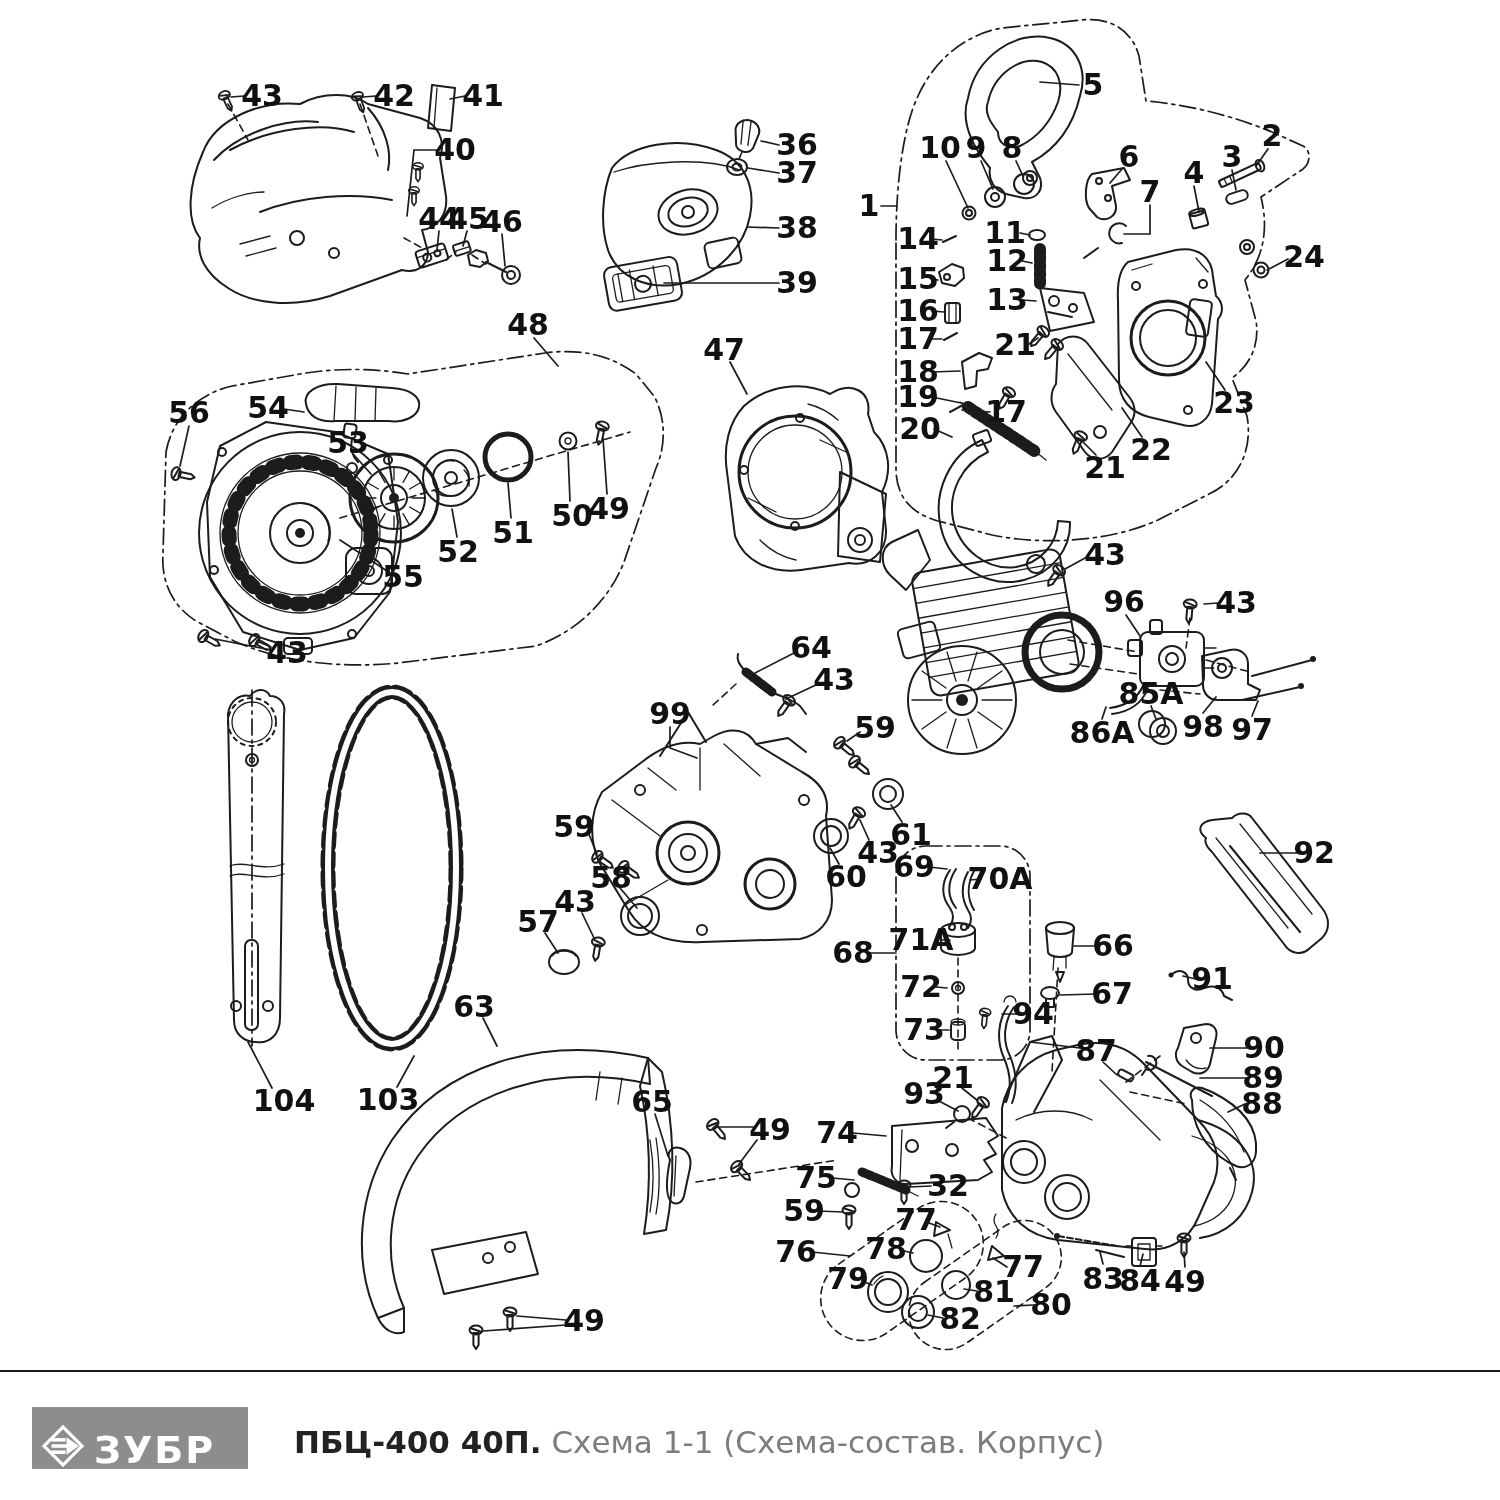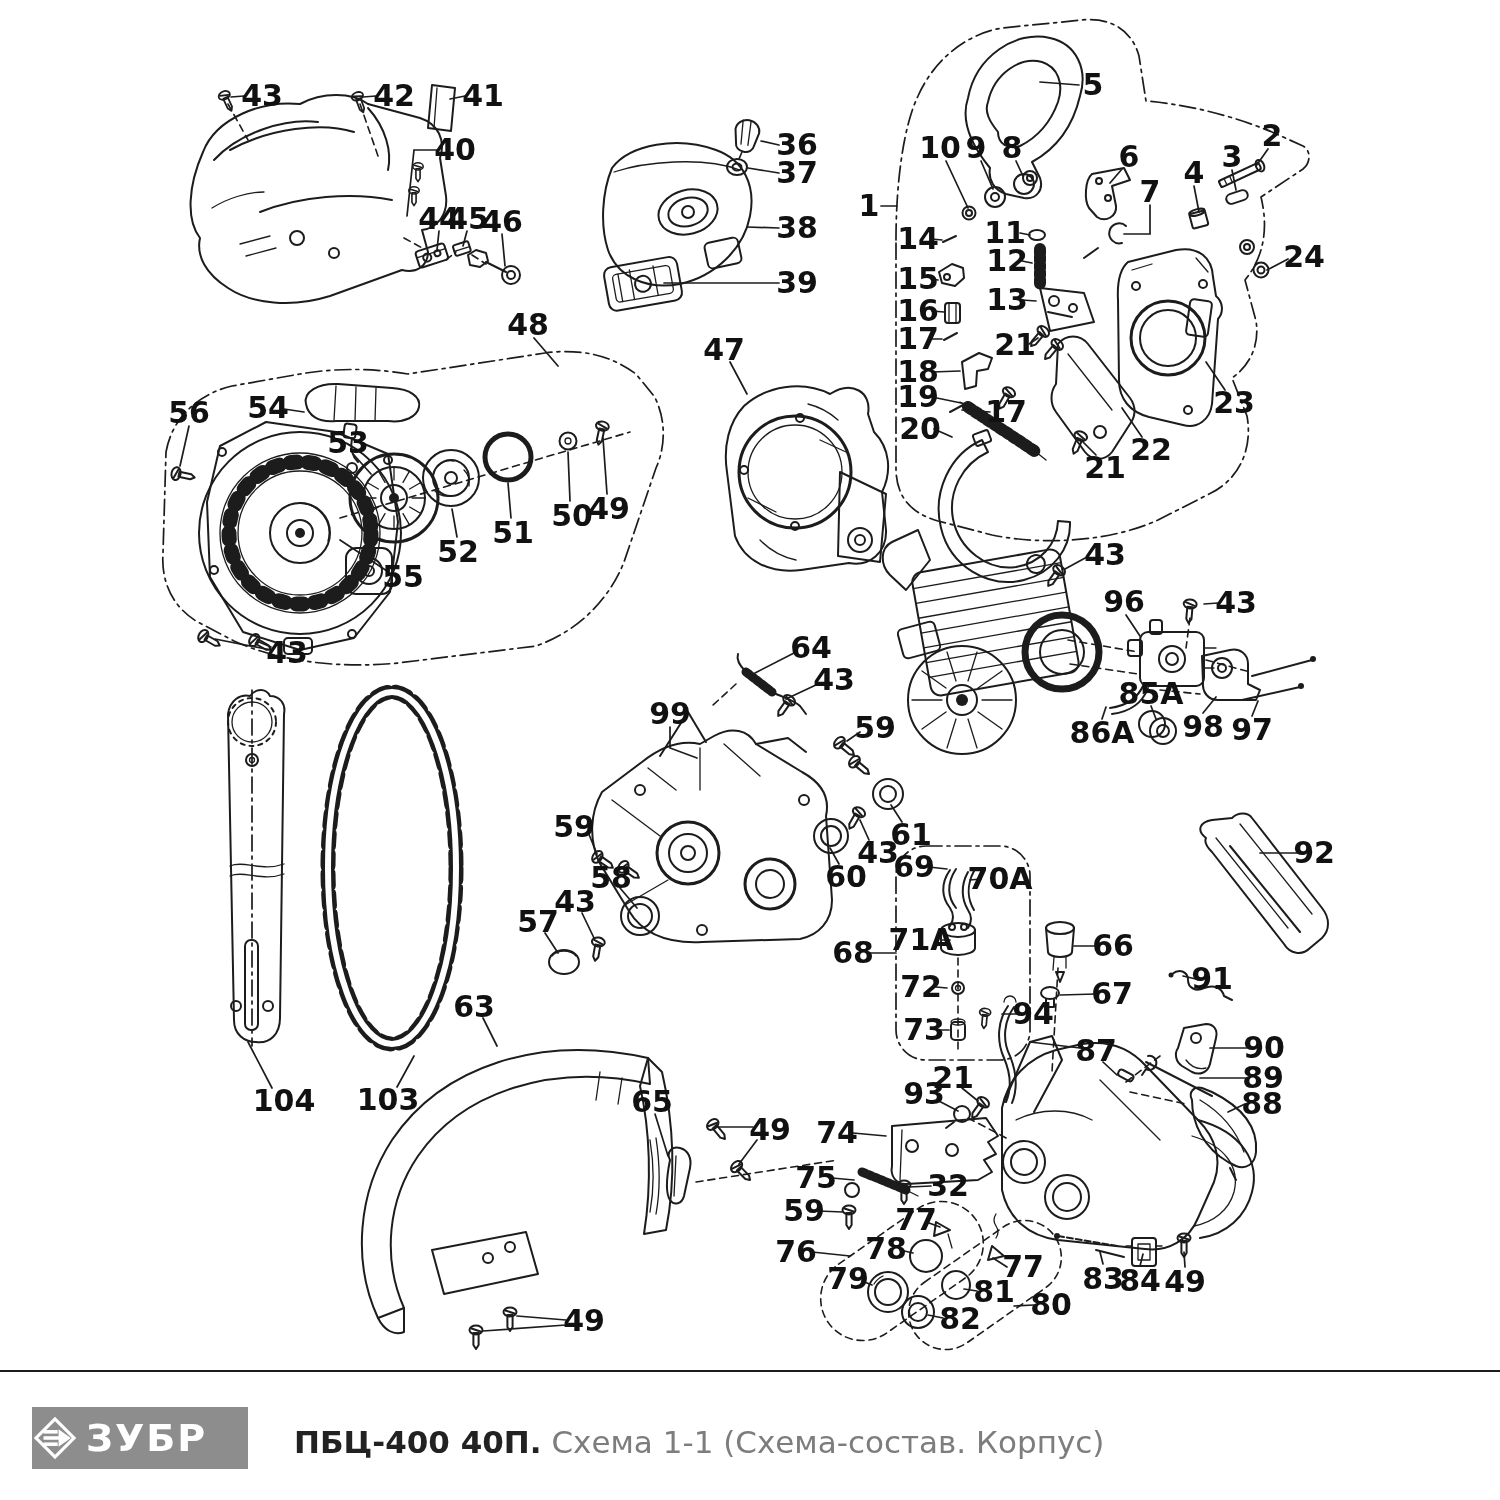--- a/index.html
+++ b/index.html
@@ -21,21 +21,21 @@
   #art .vents{stroke-width:15;stroke-dasharray:7 11}
   #art .chainband{stroke-width:15;stroke-dasharray:12 8}
   #art .chaincore{stroke:#ffffff;stroke-width:6;stroke-dasharray:none}
   .p{fill:none;stroke:#1c1c1c;stroke-width:2;stroke-linecap:round;stroke-linejoin:round}
   .leader{fill:none;stroke:#1c1c1c;stroke-width:1.7;stroke-linecap:round}
   .callout{font-family:"DejaVu Sans",sans-serif;font-weight:bold;font-size:30px;fill:#111;
            text-anchor:middle;dominant-baseline:central}
   
   .footer{position:absolute;left:0;top:1372px;width:1500px;height:128px;background:#fff;}
   .logo{position:absolute;left:32px;top:35px;width:216px;height:62px;display:flex;
-        align-items:center;gap:8px;box-sizing:border-box;}
+        align-items:flex-end;gap:8px;padding-left:8px;box-sizing:border-box;}
   .logo-text{color:#fff;font-weight:bold;font-size:38px;letter-spacing:2px;line-height:1;}
   .title{position:absolute;left:294px;top:52px;font-size:31px;white-space:nowrap;}
   .model{font-weight:bold;color:#222;}
   .subtitle{color:#7d7d7d;font-weight:normal;}
 </style>
 </head>
 <body>
 
 <div class="page">
 

